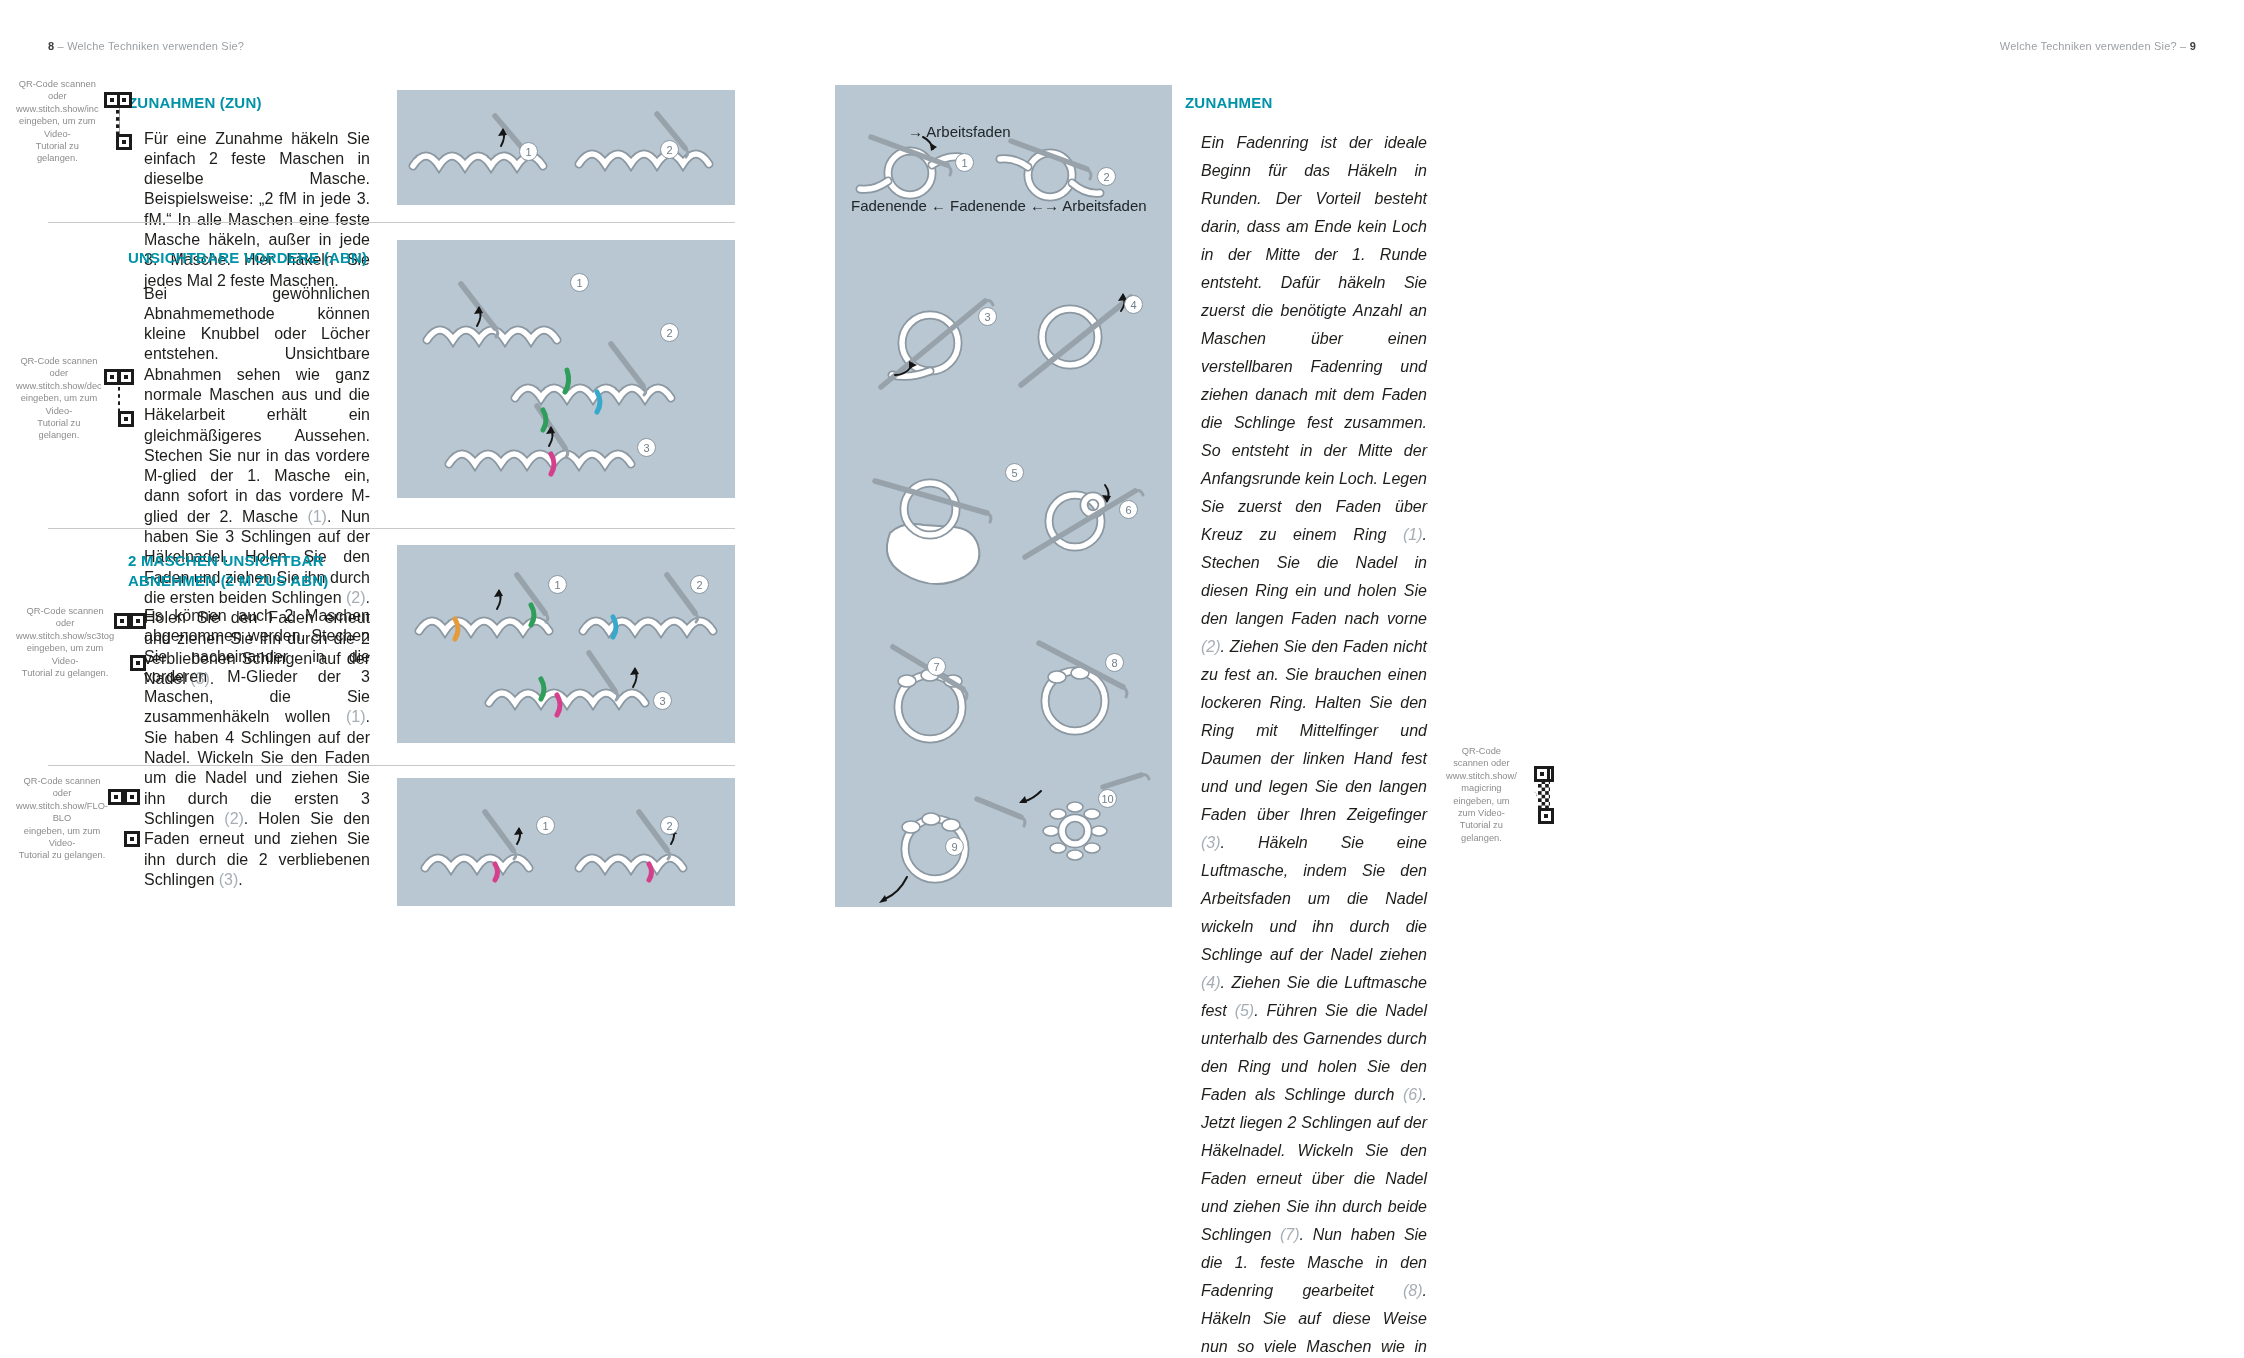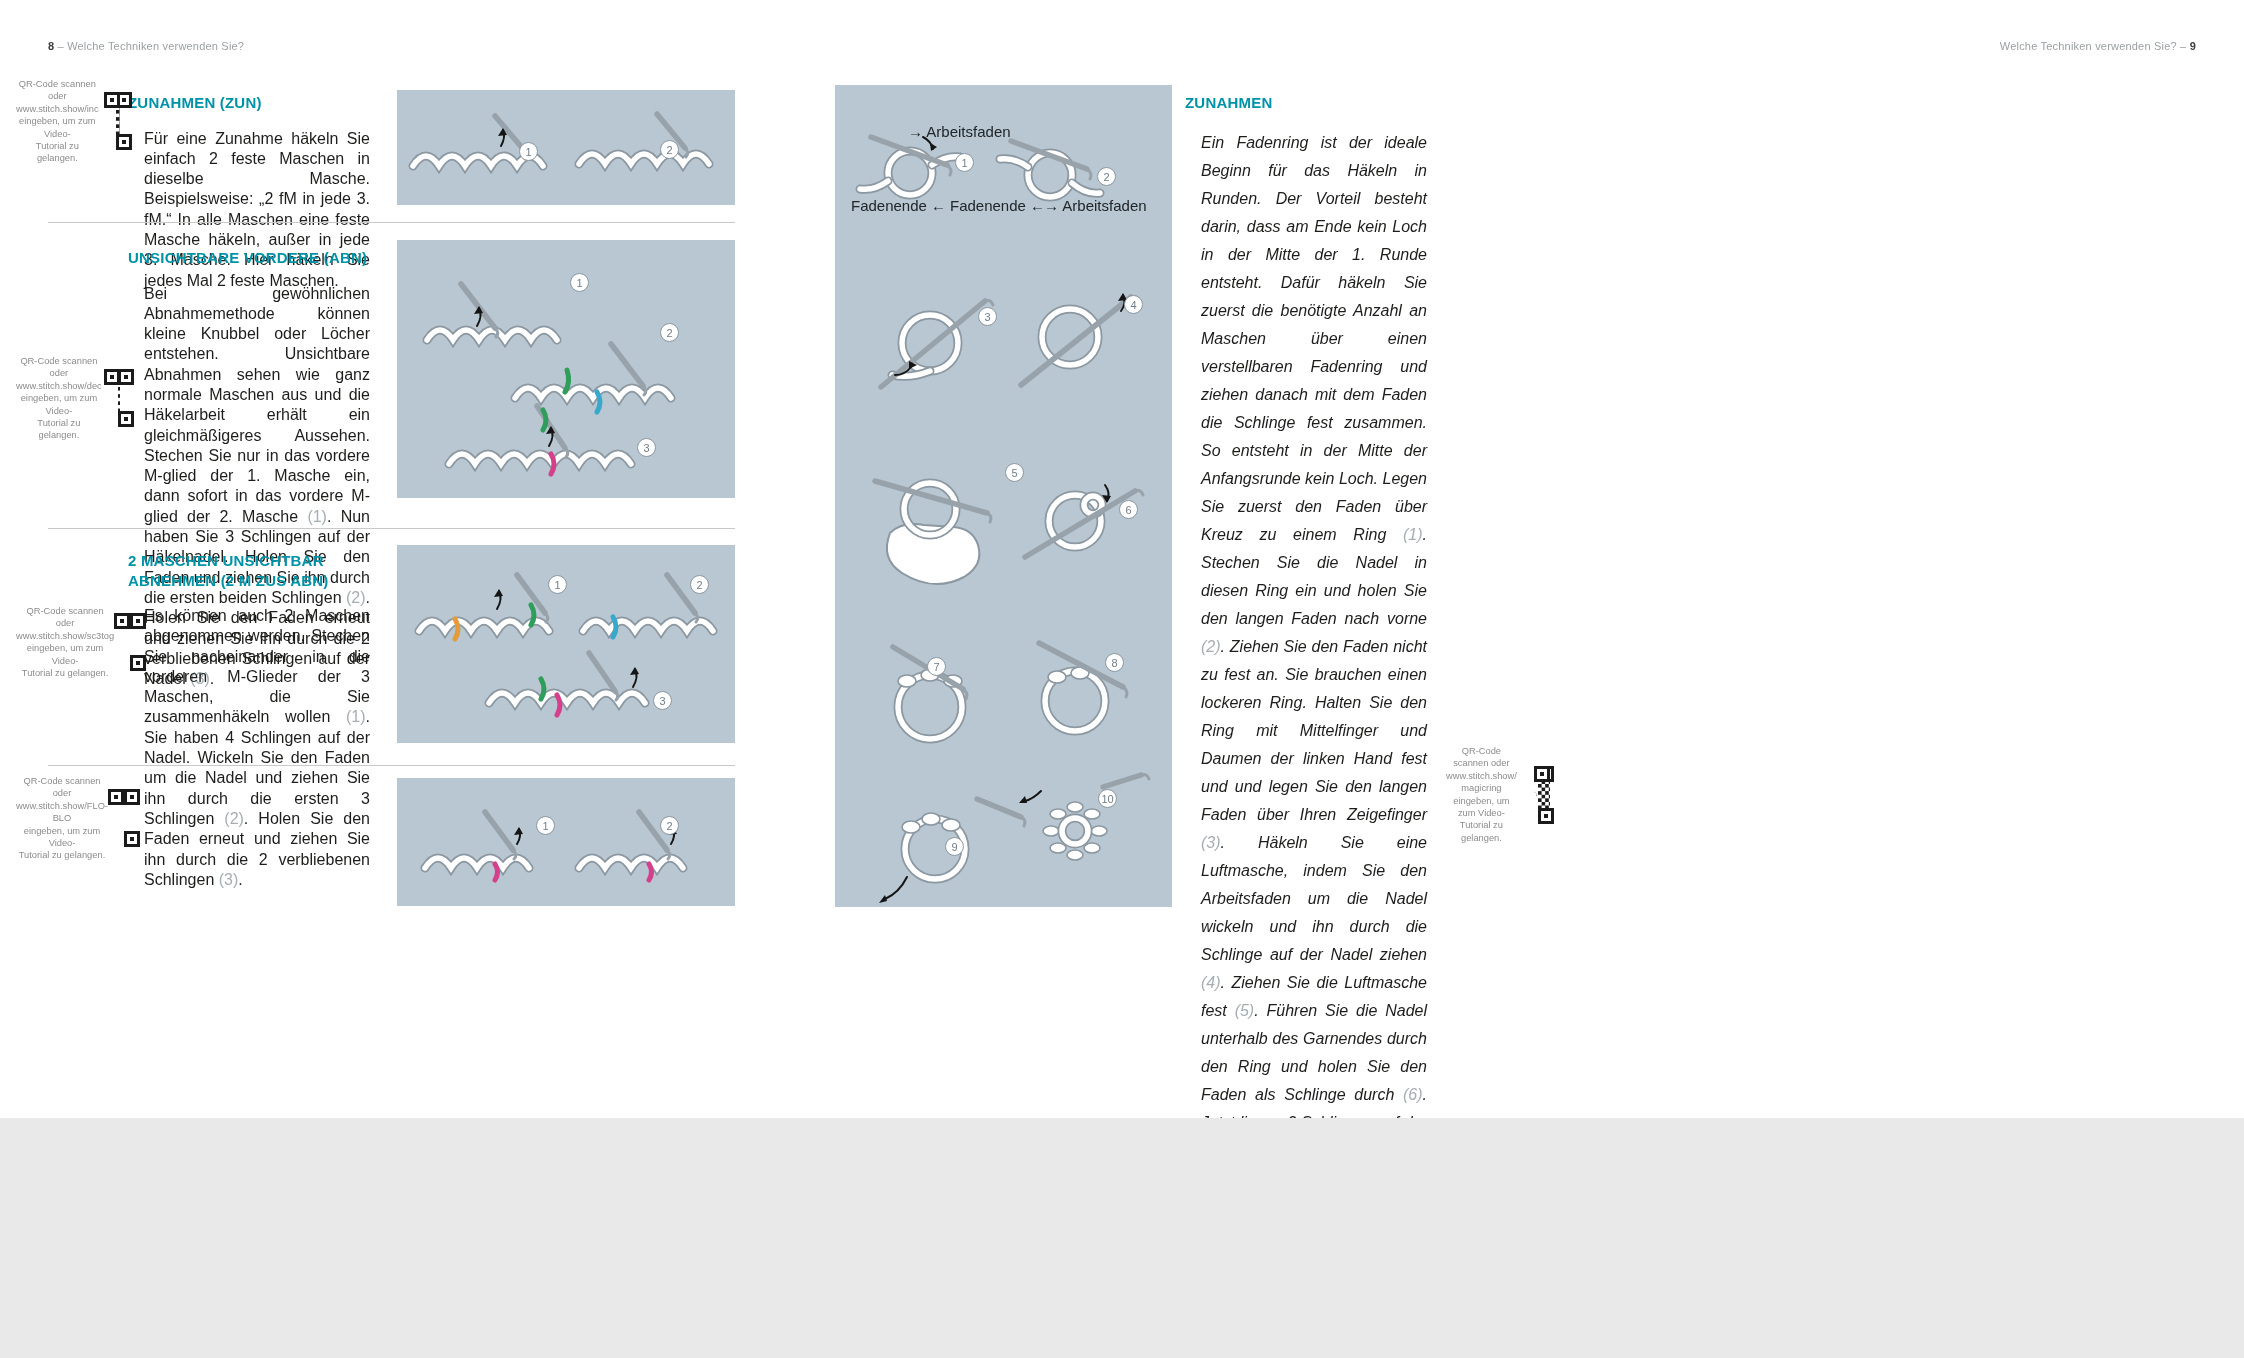--- a/index.html
+++ b/index.html
@@ -1,16 +1,16 @@
 <!DOCTYPE html>
 <html lang="de"><head>
 <meta charset="utf-8">
 <style>
   html,body{margin:0;padding:0;background:#e9e9e9;}
-  .spread{position:relative;width:2244px;height:1118px;background:#ffffff;
+  .spread{position:relative;width:2244px;height:1358px;background:#ffffff;
     font-family:"Liberation Sans",sans-serif;overflow:hidden;}
 
   
   .ph{position:absolute;top:40px;font-size:11px;color:#9b9fa3;letter-spacing:.2px;}
   .ph-left{left:48px;}
   .ph-right{right:48px;text-align:right;}
   .folio{color:#3c3c3c;font-weight:bold;}
 
   
   .sec{position:absolute;left:128px;width:258px;}

